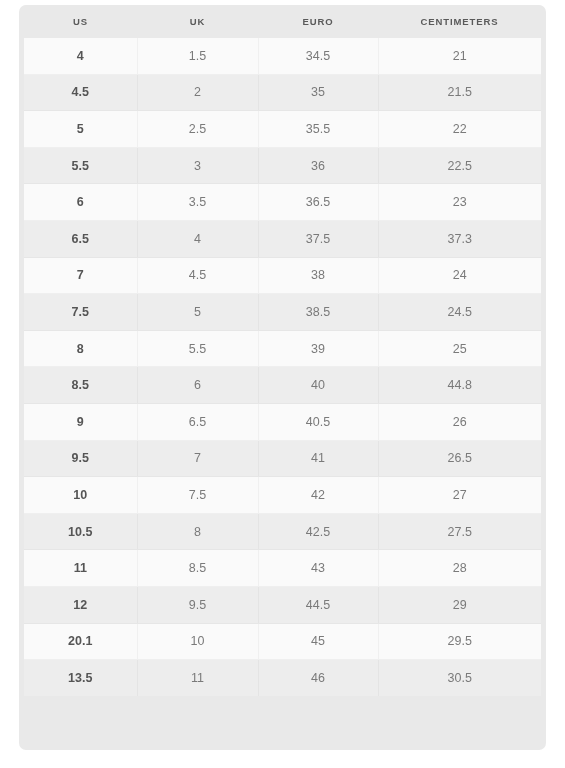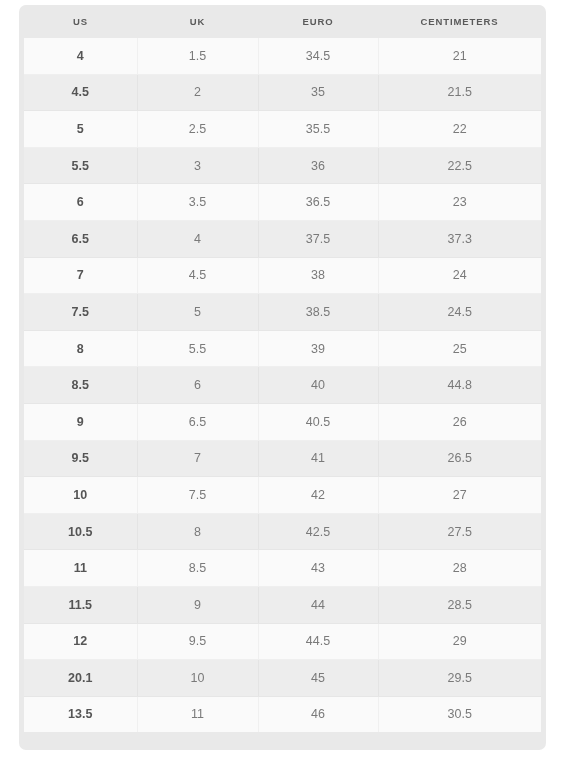--- a/index.html
+++ b/index.html
@@ -207,26 +207,20 @@
             <td class="col-euro">42.5</td>
             <td class="col-cm last-col">27.5</td>
           </tr>
           <tr>
             <td class="col-us">11</td>
             <td class="col-uk">8.5</td>
             <td class="col-euro">43</td>
             <td class="col-cm last-col">28</td>
           </tr>
           <tr>
-            <td class="col-us">11.5</td>
-            <td class="col-uk">9</td>
-            <td class="col-euro">44</td>
-            <td class="col-cm last-col">28.5</td>
-          </tr>
-          <tr>
             <td class="col-us">12</td>
             <td class="col-uk">9.5</td>
             <td class="col-euro">44.5</td>
             <td class="col-cm last-col">29</td>
           </tr>
           <tr>
             <td class="col-us">20.1</td>
             <td class="col-uk">10</td>
             <td class="col-euro">45</td>
             <td class="col-cm last-col">29.5</td>

